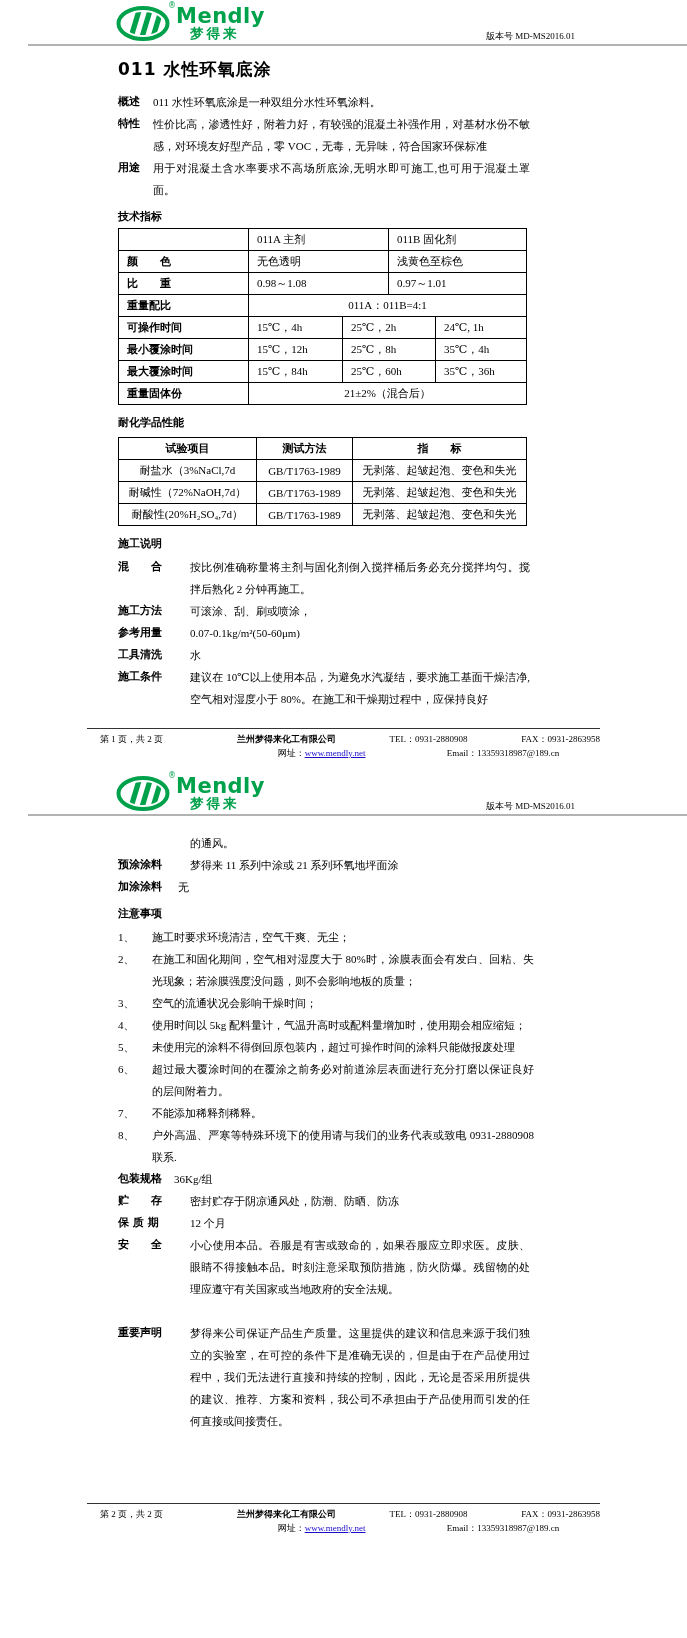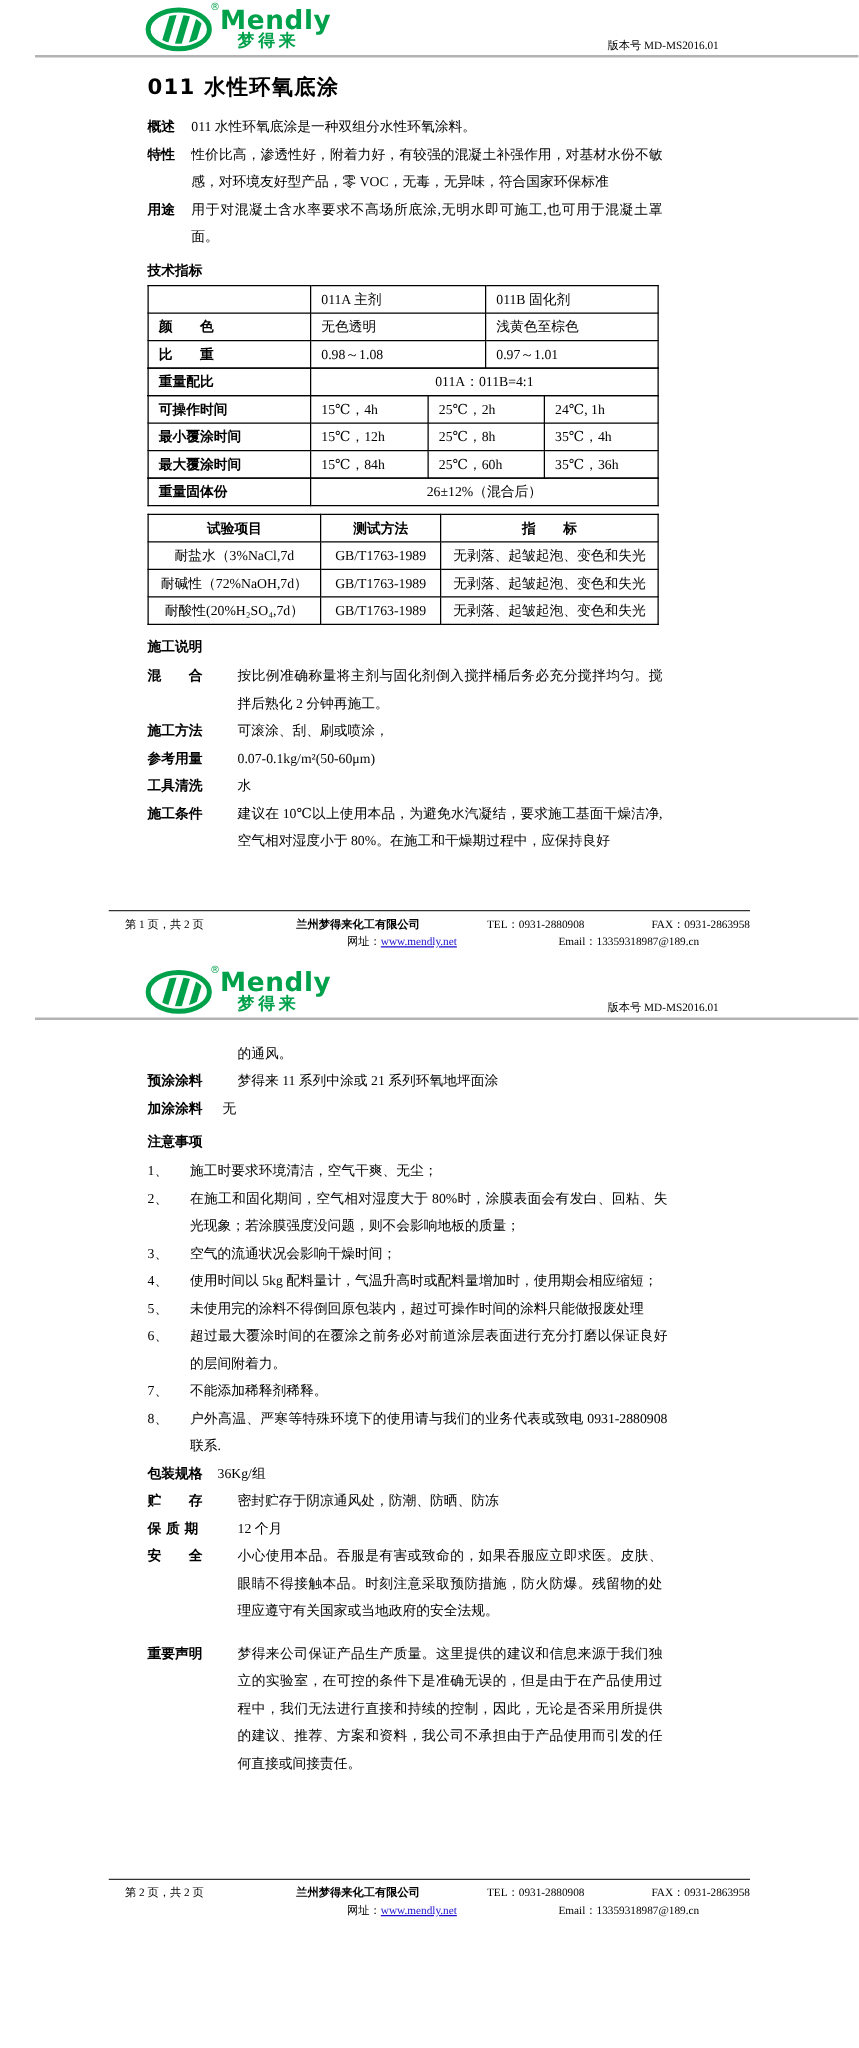--- a/index.html
+++ b/index.html
@@ -156,26 +156,27 @@
           <td>15℃，84h</td>
           <td>25℃，60h</td>
           <td>35℃，36h</td>
         </tr>
       </tbody>
         </table>
       <table class="t">
         <tbody>
             <tr>
           <td style="width:130px;font-weight:bold">重量固体份</td>
-          <td style="width:278px" class="ctr">26±12%（混合后）</td>
+          <td style="width:278px" class="ctr">21±2%（混合后）</td>
         </tr>
       </tbody>
         </table>
     </div>
 
+    <h2 class="sec-h">耐化学品性能</h2>
 
     <table class="t tblock" style="margin-top:2px">
       <tbody>
           <tr>
         <td style="width:138px;font-weight:bold" class="ctr">试验项目</td>
         <td style="width:96px;font-weight:bold" class="ctr">测试方法</td>
         <td style="width:174px;font-weight:bold" class="ctr">指　　标</td>
       </tr>
       <tr>
         <td class="ctr">耐盐水（3%NaCl,7d</td>
@@ -319,21 +320,21 @@
       <span class="txt" style="text-align:left">密封贮存于阴凉通风处，防潮、防晒、防冻</span>
     </div>
     <div class="row wide">
       <span class="lbl">保 质 期</span>
       <span class="txt" style="text-align:left">12 个月</span>
     </div>
     <div class="row wide">
       <span class="lbl">安　　全</span>
       <span class="txt">小心使用本品。吞服是有害或致命的，如果吞服应立即求医。皮肤、眼睛不得接触本品。时刻注意采取预防措施，防火防爆。残留物的处理应遵守有关国家或当地政府的安全法规。</span>
     </div>
-    <div class="row wide" style="margin-top:12px">
+    <div class="row wide" style="margin-top:22px">
       <span class="lbl">重要声明</span>
       <span class="txt">梦得来公司保证产品生产质量。这里提供的建议和信息来源于我们独立的实验室，在可控的条件下是准确无误的，但是由于在产品使用过程中，我们无法进行直接和持续的控制，因此，无论是否采用所提供的建议、推荐、方案和资料，我公司不承担由于产品使用而引发的任何直接或间接责任。</span>
     </div>
   </main>
 
   <footer class="doc-footer">
     <hr class="footer-rule">
     <div class="footer-row">
       <span class="footer-page">第 2 页，共 2 页</span>
       <div class="footer-center">

